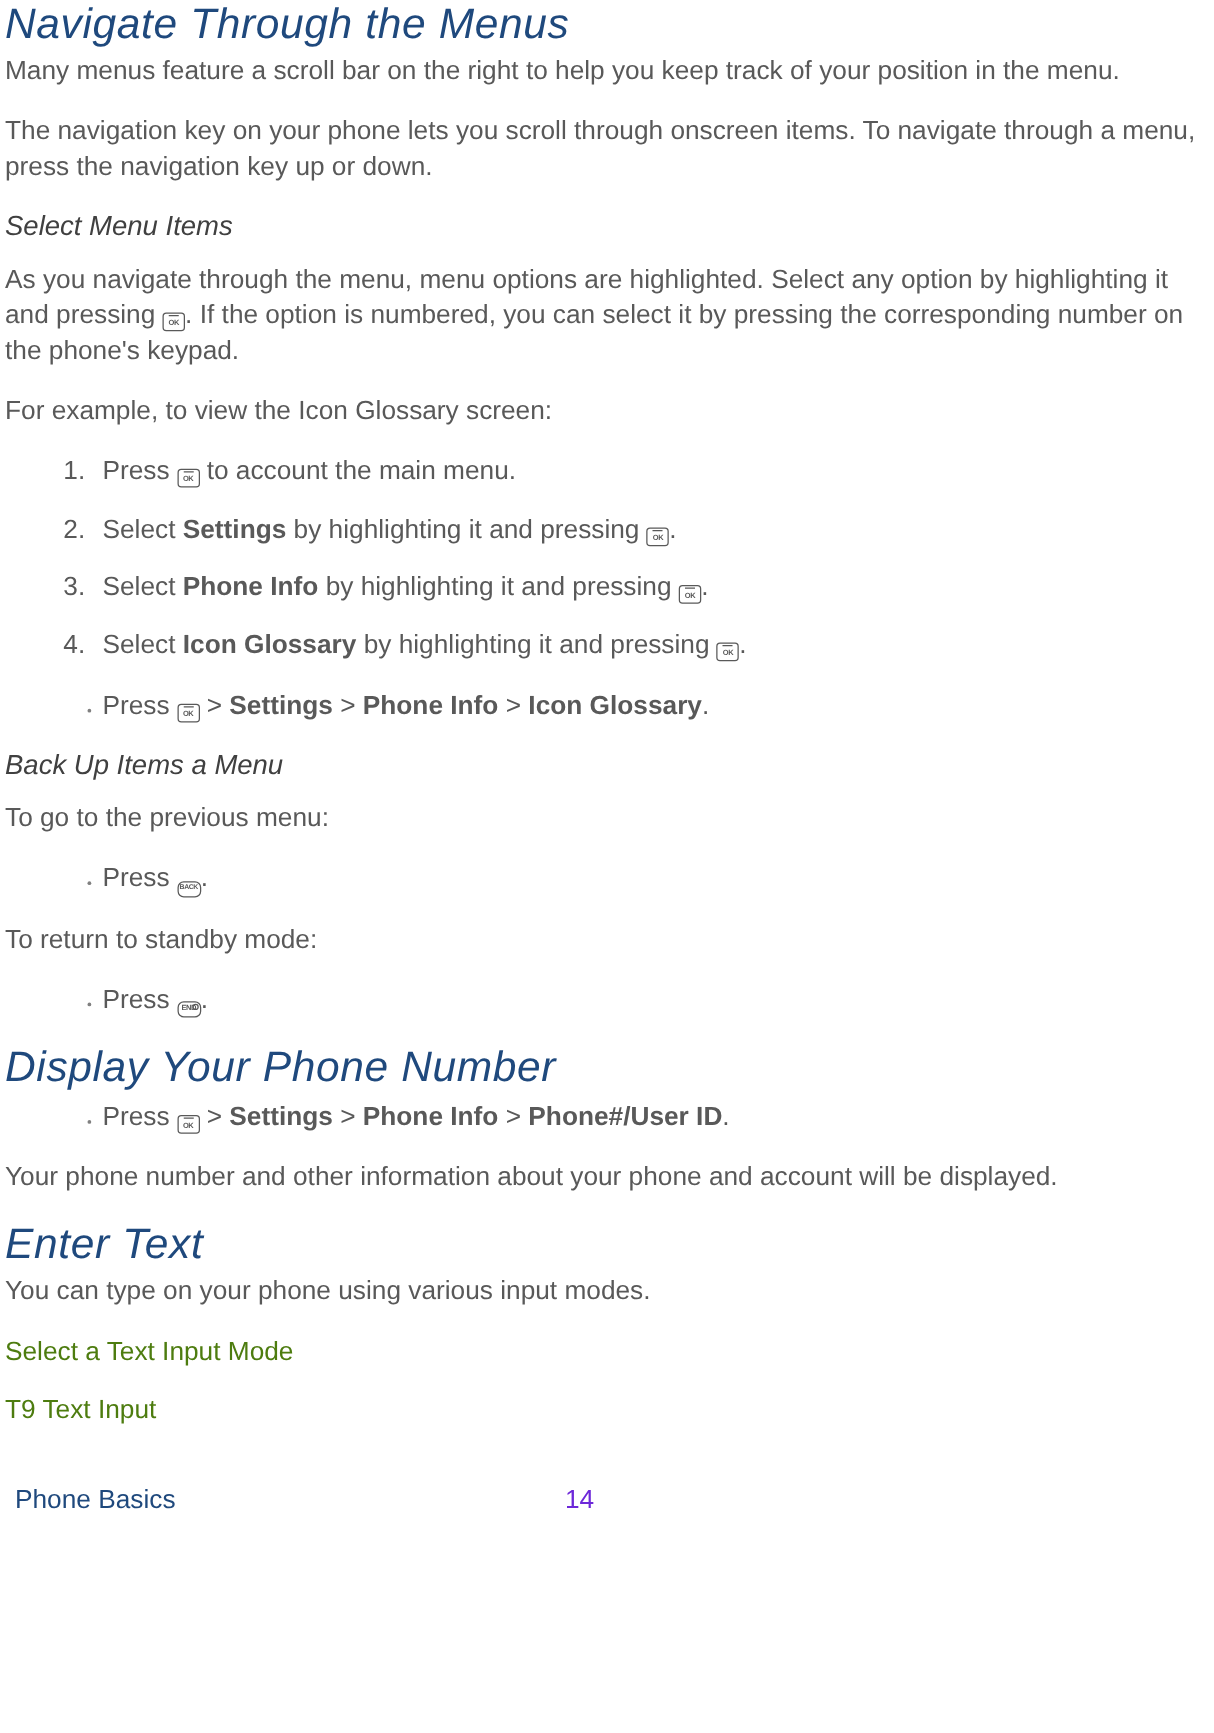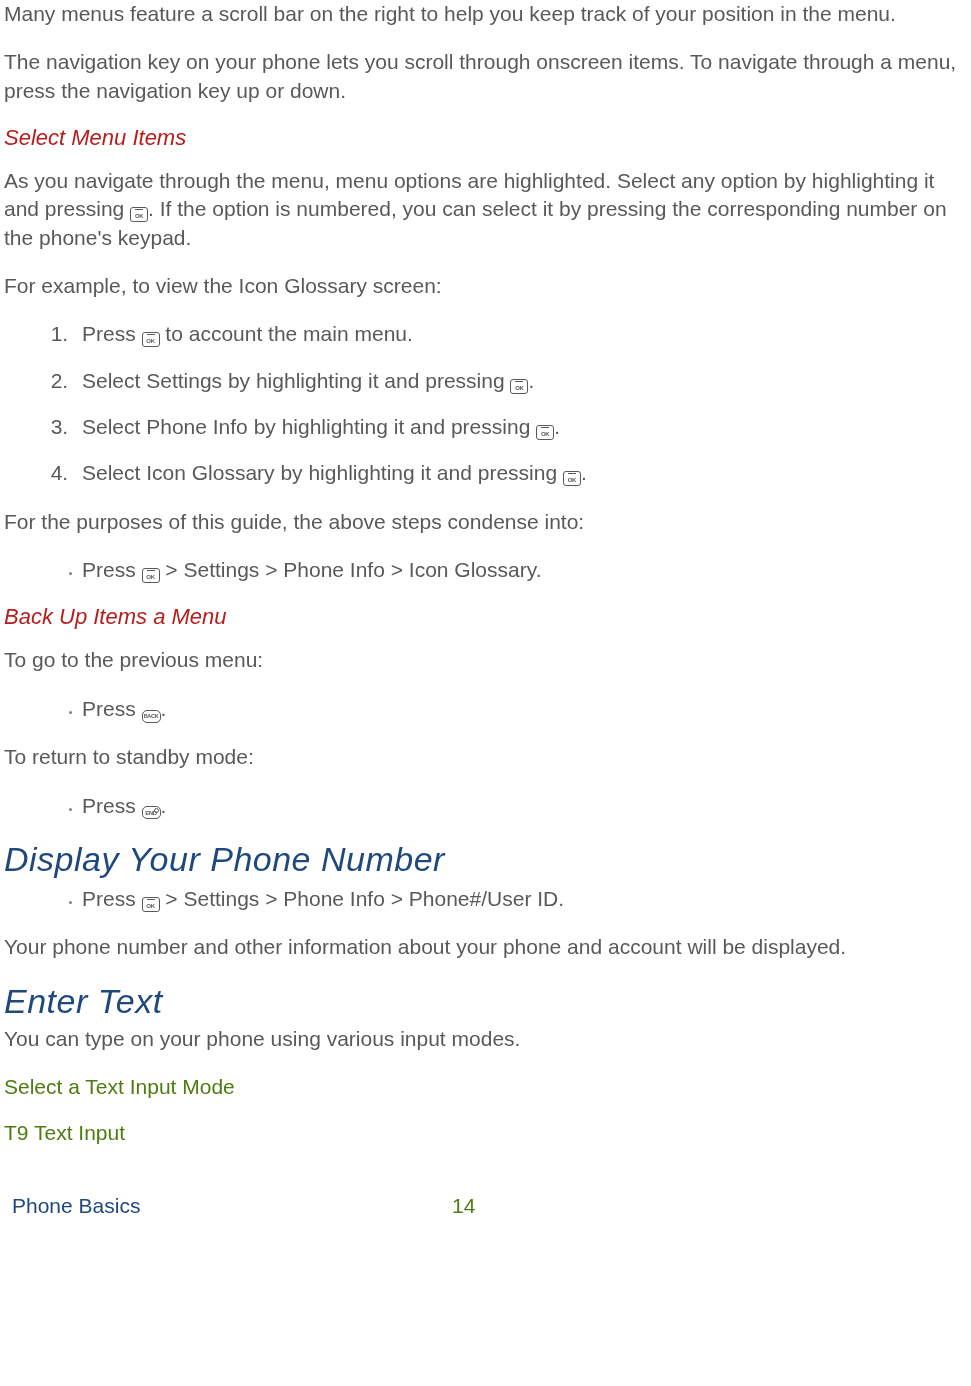--- a/index.html
+++ b/index.html
@@ -23,21 +23,21 @@
     letter-spacing: 0.5px;
   }
   p {
     margin: 0 0 20px 0;
     line-height: 1.35;
   }
   h2 {
     font-family: Arial, Helvetica, sans-serif;
     font-style: italic;
     font-weight: normal;
-    color: #b91c1c;
+    color: #404040;
     font-size: 22px;
     margin: 0 0 16px 0;
   }
   .link-line {
     color: #4d7c0f;
     font-size: 21px;
     margin: 0 0 18px 0;
   }
   ol {
     margin: 0 0 20px 0;
@@ -54,21 +54,21 @@
     padding-left: 78px;
   }
   ul.dot li {
     margin-bottom: 0;
     line-height: 1.35;
   }
   ul.dot li::marker {
     font-size: 10px;
     color: #808080;
   }
-  b { color: #595959; font-weight: normal; }
+  b { color: #595959; font-weight: bold; }
   .ok-icon {
     display: inline-flex;
     flex-direction: column;
     justify-content: flex-end;
     align-items: center;
     width: 18px;
     height: 15px;
     border: 1.3px solid #595959;
     border-radius: 3px;
     vertical-align: -2px;
@@ -134,27 +134,28 @@
   }
   .footer {
     display: flex;
     margin-top: 46px;
     padding-left: 8px;
     color: #1F497D;
     font-size: 21px;
     align-items: center;
   }
   .footer .section-name { width: 440px; }
-  .footer .page-num { color: #4d7c0f; }
+  .footer .page-num { color: #6d28d9; }
 </style>
 </head>
 <body>
 
 <div class="content">
 
+<h1>Navigate Through the Menus</h1>
 <p>Many menus feature a scroll bar on the right to help you keep track of your position in the menu.</p>
 <p>The navigation key on your phone lets you scroll through onscreen items. To navigate through a menu, press the navigation key up or down.</p>
 
 <h2>Select Menu Items</h2>
 <p>
   <span>As you navigate through the menu, menu options are highlighted. Select any option by highlighting it and pressing </span><span class="ok-icon">OK</span><span>. If the option is numbered, you can select it by pressing the corresponding number on the phone's keypad.</span>
 </p>
 <p>For example, to view the Icon Glossary screen:</p>
 
 <ol>
@@ -165,21 +166,20 @@
     <span>Select </span><b>Settings</b><span> by highlighting it and pressing </span><span class="ok-icon">OK</span>.
   </li>
   <li>
     <span>Select </span><b>Phone Info</b><span> by highlighting it and pressing </span><span class="ok-icon">OK</span>.
   </li>
   <li>
     <span>Select </span><b>Icon Glossary</b><span> by highlighting it and pressing </span><span class="ok-icon">OK</span>.
   </li>
 </ol>
 
-<p>For the purposes of this guide, the above steps condense into:</p>
 
 <ul class="dot">
   <li>
     <span>Press </span><span class="ok-icon">OK</span><span> &gt; </span><b>Settings</b><span> &gt; </span><b>Phone Info</b><span> &gt; </span><b>Icon Glossary</b>.
   </li>
 </ul>
 
 <h2>Back Up Items a Menu</h2>
 <p>To go to the previous menu:</p>
 <ul class="dot">

